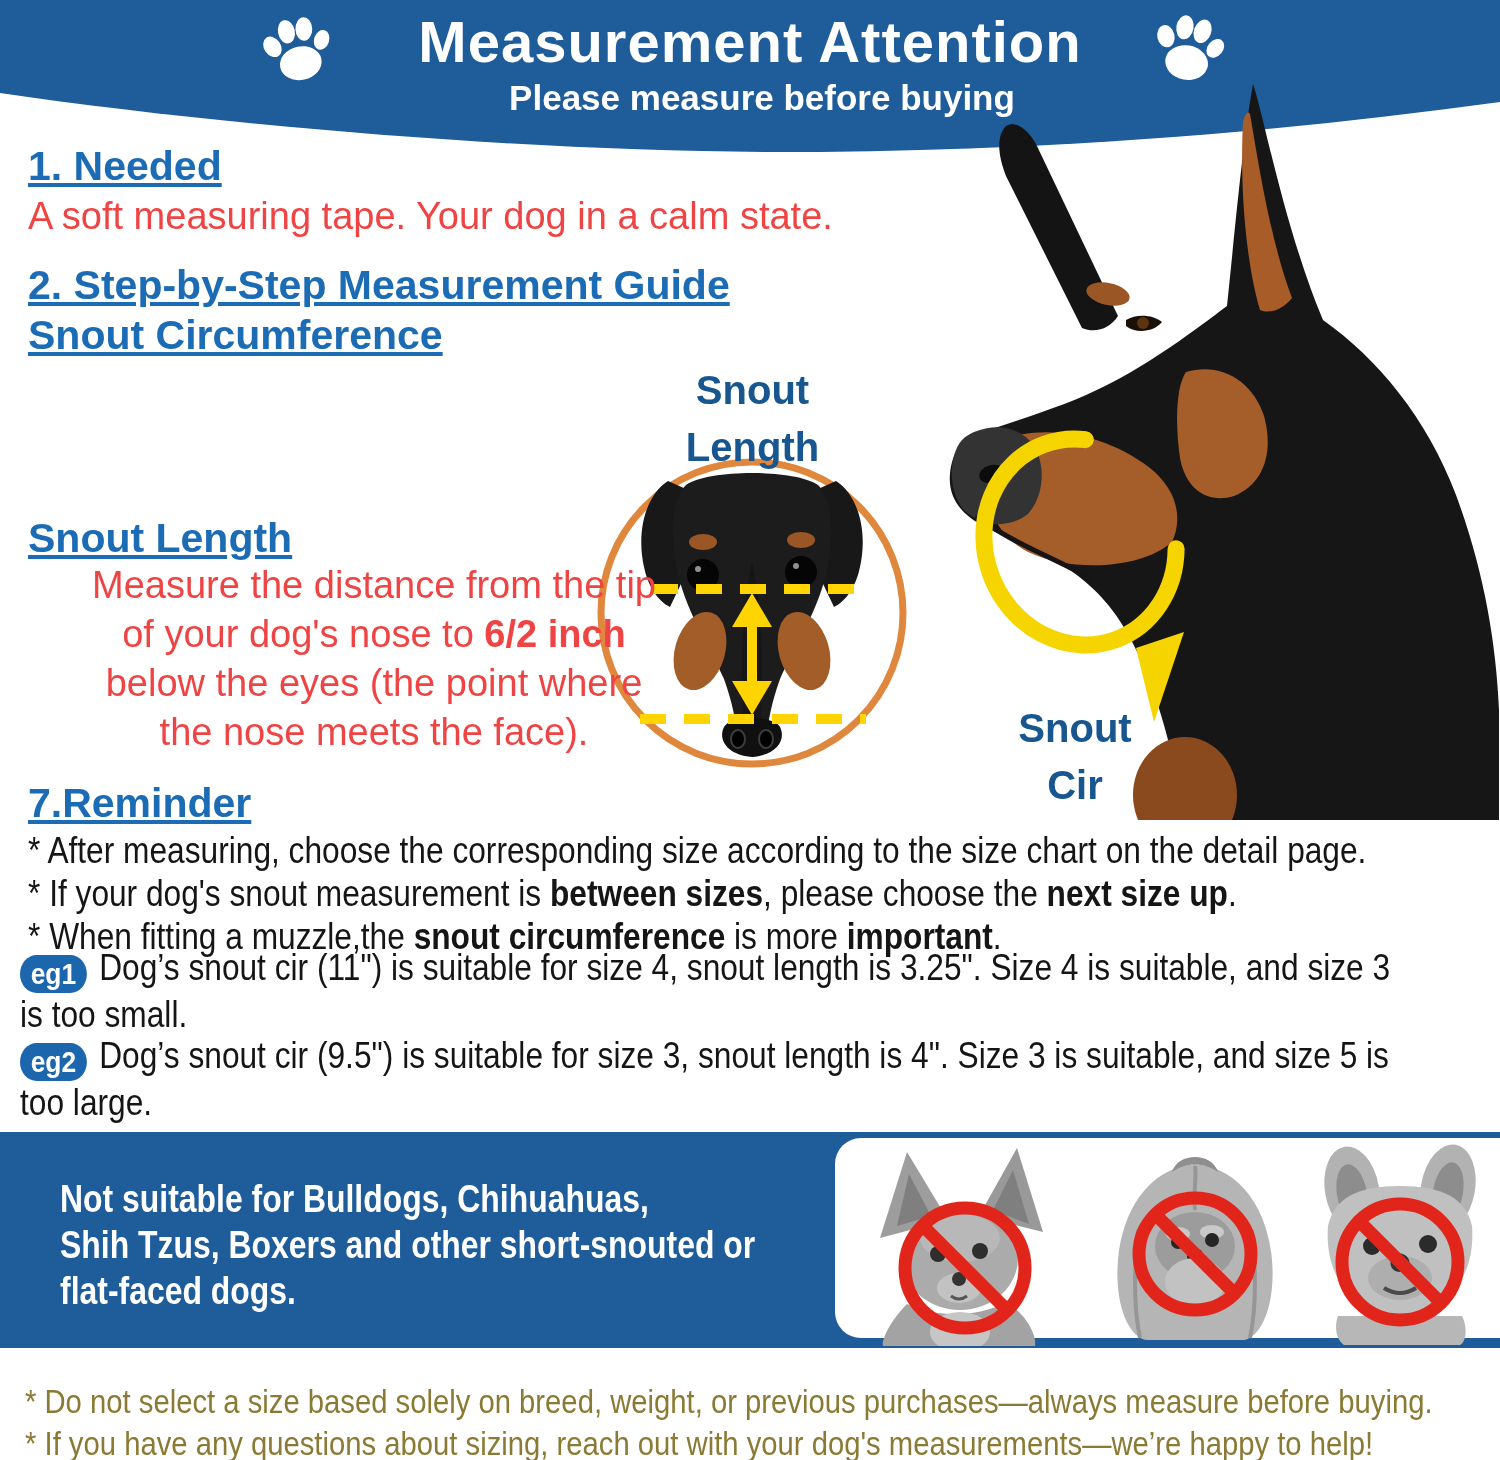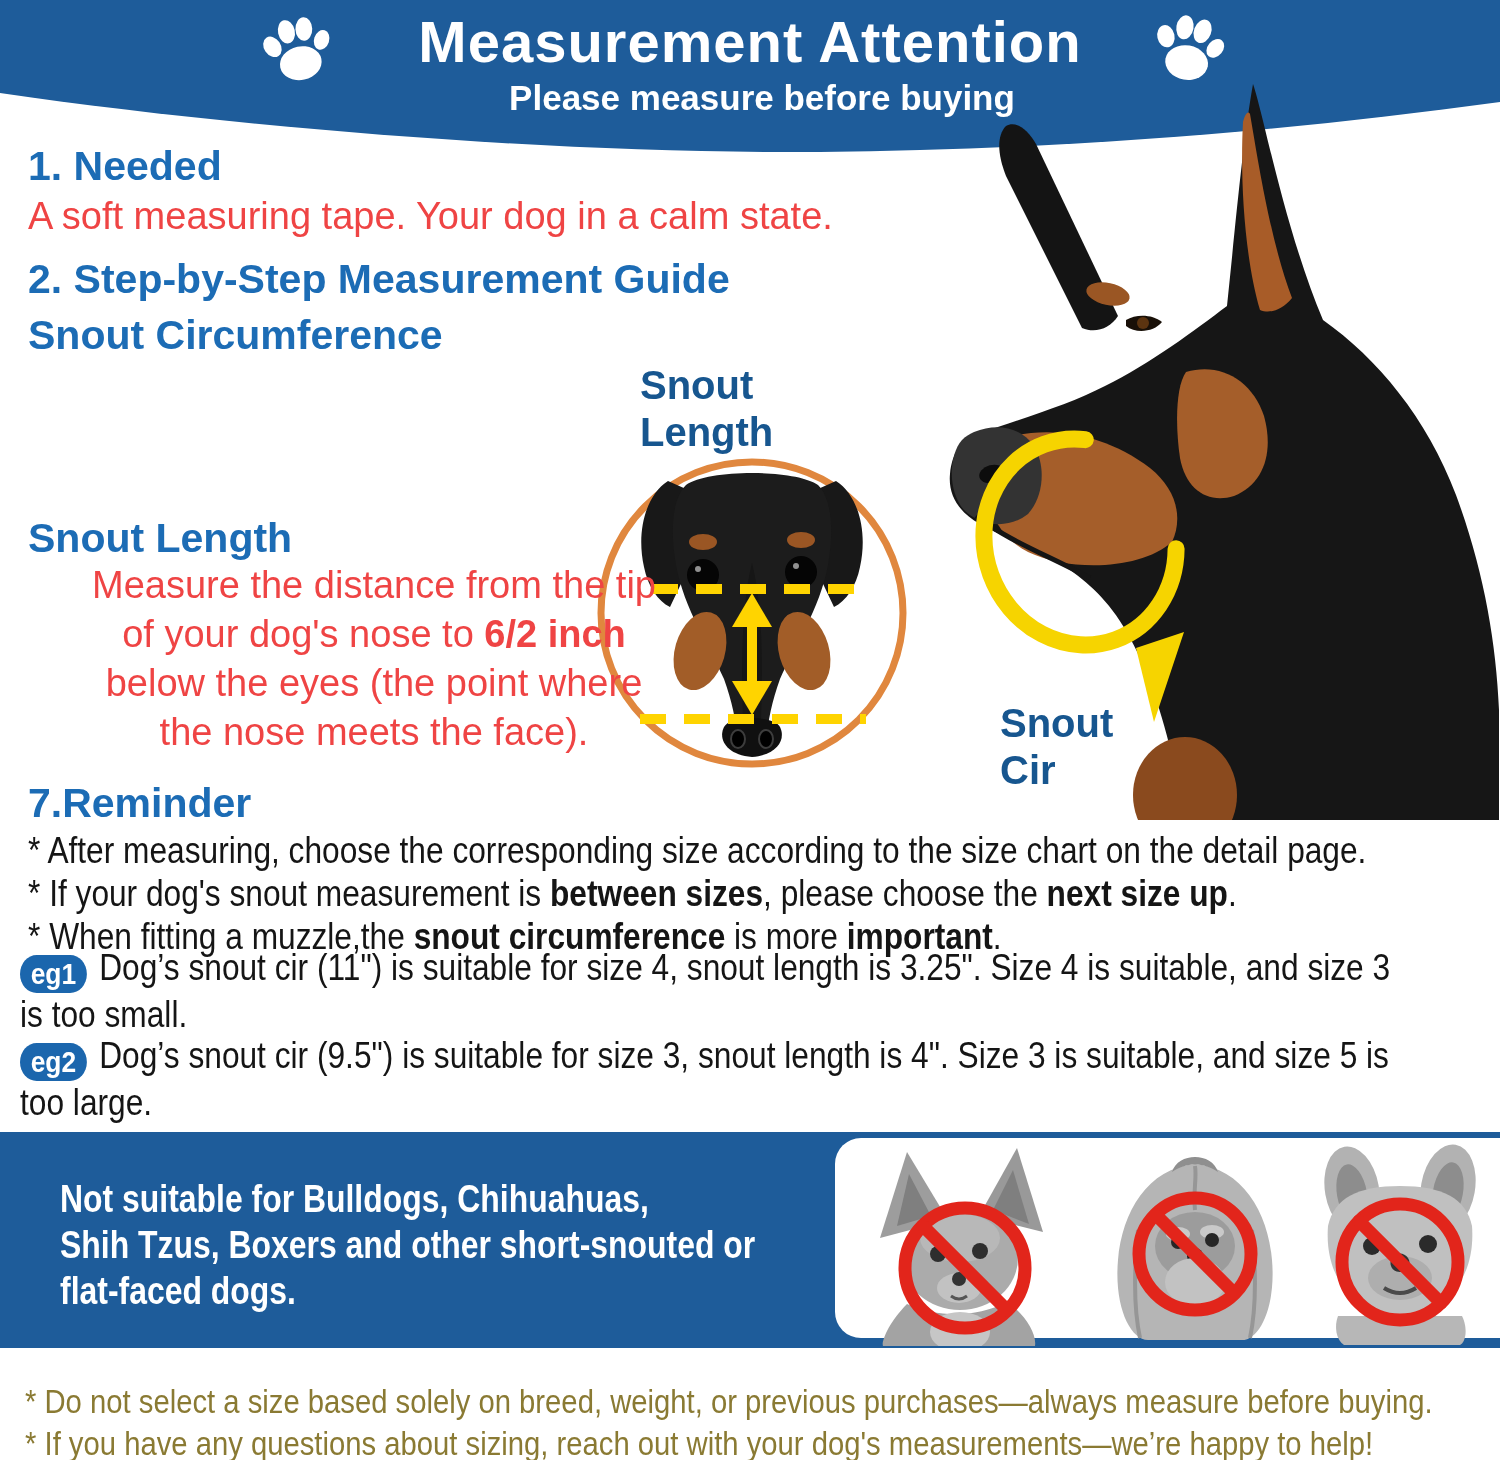--- a/index.html
+++ b/index.html
@@ -1,23 +1,23 @@
 <!DOCTYPE html>
 <html><head>
 <meta charset="utf-8">
 <style>
   html,body{margin:0;padding:0;background:#fff;}
   .canvas{position:relative;width:1500px;height:1460px;overflow:hidden;background:#fff;
           font-family:"Liberation Sans",sans-serif;}
   .abs{position:absolute;}
   .hdr-title{left:0;top:8px;width:1500px;text-align:center;font-size:58px;font-weight:bold;color:#fff;letter-spacing:1px;}
   .hdr-sub{left:12px;top:78px;width:1500px;text-align:center;font-size:35px;font-weight:bold;color:#fff;}
-  .heading{font-size:41px;font-weight:bold;color:#1c6cb5;white-space:nowrap;}
+  .heading{font-size:41px;font-weight:bold;color:#1c6cb5;white-space:nowrap;text-decoration:underline;}
   .bodytext{font-size:38px;color:#ef4444;line-height:49px;white-space:pre-line;width:700px;}
-  .label-navy{font-size:40px;font-weight:bold;color:#17568f;text-align:left;line-height:47px;white-space:pre-line;}
+  .label-navy{font-size:40px;font-weight:bold;color:#17568f;text-align:center;line-height:57px;white-space:pre-line;}
   .rem-line{font-size:36px;color:#151515;line-height:44px;width:1800px;white-space:pre-line;
             transform:scaleX(0.88);transform-origin:0 0;}
   .eg-badge{display:inline-block;width:76px;height:38px;border-radius:20px;background:#1b66ad;
             color:#fff;font-weight:bold;font-size:30px;text-align:center;line-height:38px;
             margin-right:14px;vertical-align:-4px;}
   .banner{left:0;top:1132px;width:1500px;height:216px;background:#1e5c9a;}
   .panel{left:835px;top:1138px;width:665px;height:200px;background:#ffffff;border-radius:26px 0 0 26px;}
   .banner-text{left:60px;top:1176px;font-size:38px;font-weight:bold;color:#ffffff;line-height:46px;
                white-space:pre-line;width:1100px;transform:scaleX(0.84);transform-origin:0 0;}
   .footnote{font-size:34px;color:#8a7a33;width:1800px;white-space:nowrap;
@@ -106,21 +106,21 @@
     <polygon points="170,272 150,238 190,238" fill="#ffd400"></polygon>
   </svg>
 
   <div class="abs label-navy" style="left:640px;top:362px;width:225px;">Snout
 Length</div>
   <div class="abs label-navy" style="left:1000px;top:700px;width:150px;">Snout
 Cir</div>
 
   <div class="abs heading" style="left:28px;top:143px;">1. Needed</div>
   <div class="abs bodytext" style="left:28px;top:192px;width:900px;">A soft measuring tape. Your dog in a calm state.</div>
-  <div class="abs heading" style="left:28px;top:256px;">2. Step-by-Step Measurement Guide</div>
+  <div class="abs heading" style="left:28px;top:262px;">2. Step-by-Step Measurement Guide</div>
 
   <div class="abs heading" style="left:28px;top:312px;">Snout Circumference</div>
 
   <div class="abs heading" style="left:28px;top:515px;">Snout Length</div>
   <div class="abs bodytext" style="left:24px;top:561px;text-align:center;"><span>Measure the distance from the tip
 of your dog's nose to </span><b>6/2 inch</b><span>
 below the eyes (the point where
 the nose meets the face).</span></div>
 
   <div class="abs heading" style="left:28px;top:780px;">7.Reminder</div>

